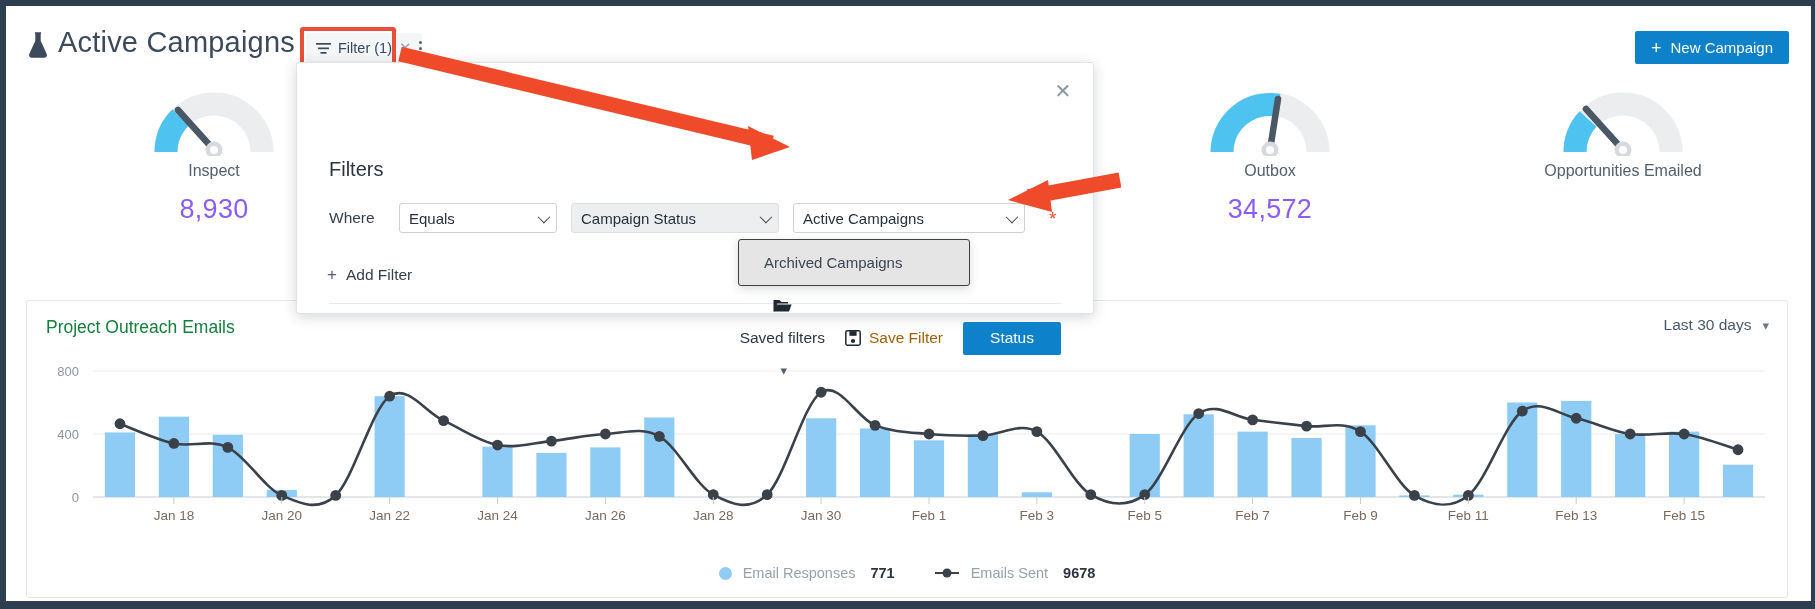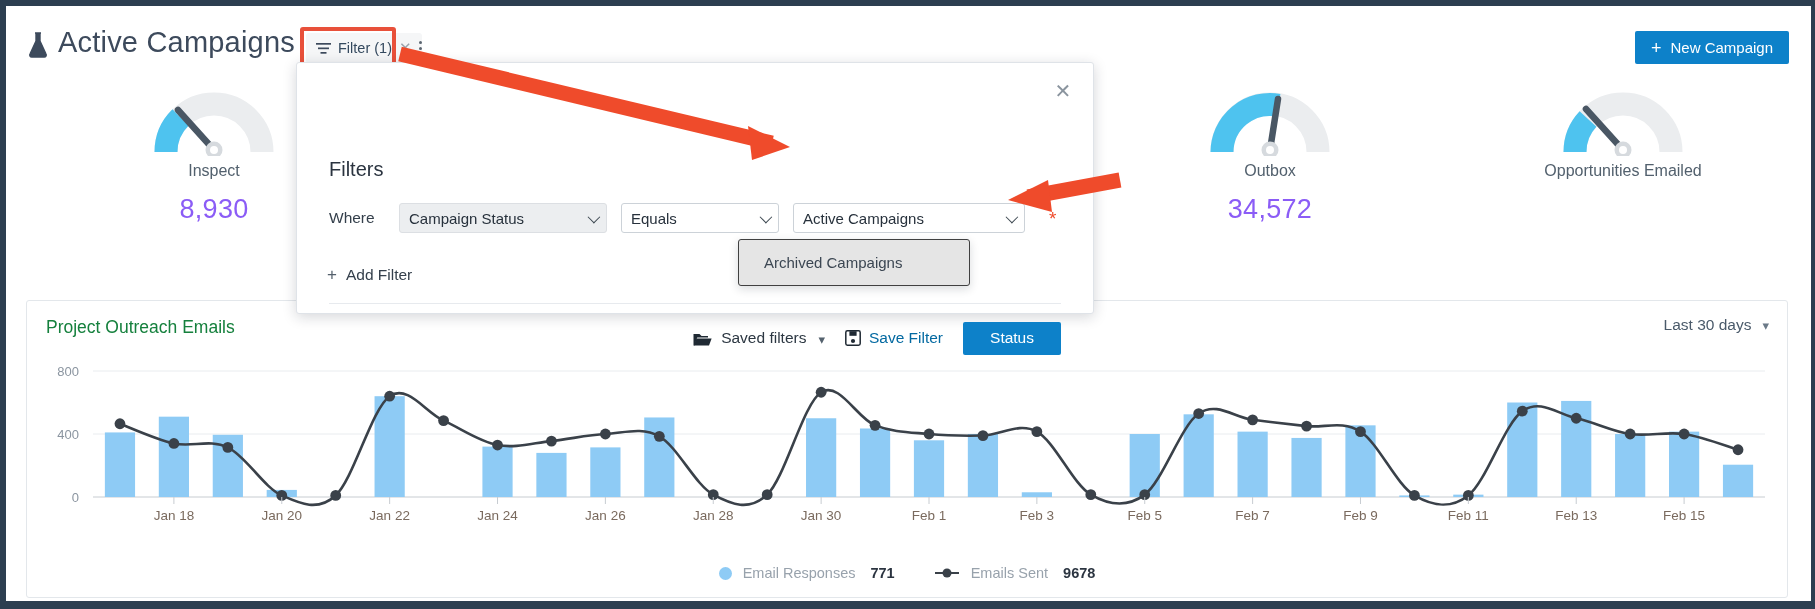--- a/index.html
+++ b/index.html
@@ -128,23 +128,23 @@
     font-size:15.5px; color:#35404c; cursor:pointer;
   }
   .add-filter .plus { font-size:17px; color:#54606c; }
 
   .pop-divider { position:absolute; left:32px; right:32px; top:240px; height:1px; background:#e7eaee; }
 
   .pop-actions {
     position:absolute; right:32px; top:258px; height:34px;
     display:flex; align-items:center; gap:20px;
   }
-  .saved-filters { display:flex; align-items:flex-end; gap:9px; font-size:15.5px; color:#2c3742; cursor:pointer; }
+  .saved-filters { display:flex; align-items:center; gap:16px; font-size:15.5px; color:#2c3742; cursor:pointer;flex-direction:column; }
   .saved-filters .chev { font-size:13px; color:#55626e; margin-left:3px; }
-  .save-filter { display:flex; align-items:center; gap:8px; font-size:15.5px; color:#0369a1; cursor:pointer; }
+  .save-filter { display:flex; align-items:center; gap:8px; font-size:15.5px; color:#a16207; cursor:pointer; }
   .apply-btn {
     background:#0d81c9; color:#fff; border:none; border-radius:2px;
     height:33px; padding:0 27px; font-size:15.5px; font-family:inherit; cursor:pointer;
   }
 
   
   .anno { position:absolute; pointer-events:none; z-index:60; }
 </style>
 </head>
 <body>
@@ -356,28 +356,28 @@
   </div>
 
   <div class="popover">
     <div class="pop-close">✕</div>
     <div class="pop-title">Filters</div>
 
     <div class="row-where">
       <span class="where-lbl">Where</span>
 
       <span class="selwrap">
+        <select class="sel sel-op">
+          <option>Equals</option>
+        </select>
+      </span>
+
+      <span class="selwrap">
         <select class="sel sel-field">
           <option>Campaign Status</option>
-        </select>
-      </span>
-
-      <span class="selwrap">
-        <select class="sel sel-op">
-          <option>Equals</option>
         </select>
       </span>
 
       <span class="selwrap">
         <select class="sel sel-val">
           <option>Active Campaigns</option>
         </select>
       </span>
 
       <span class="req-star">*</span>

